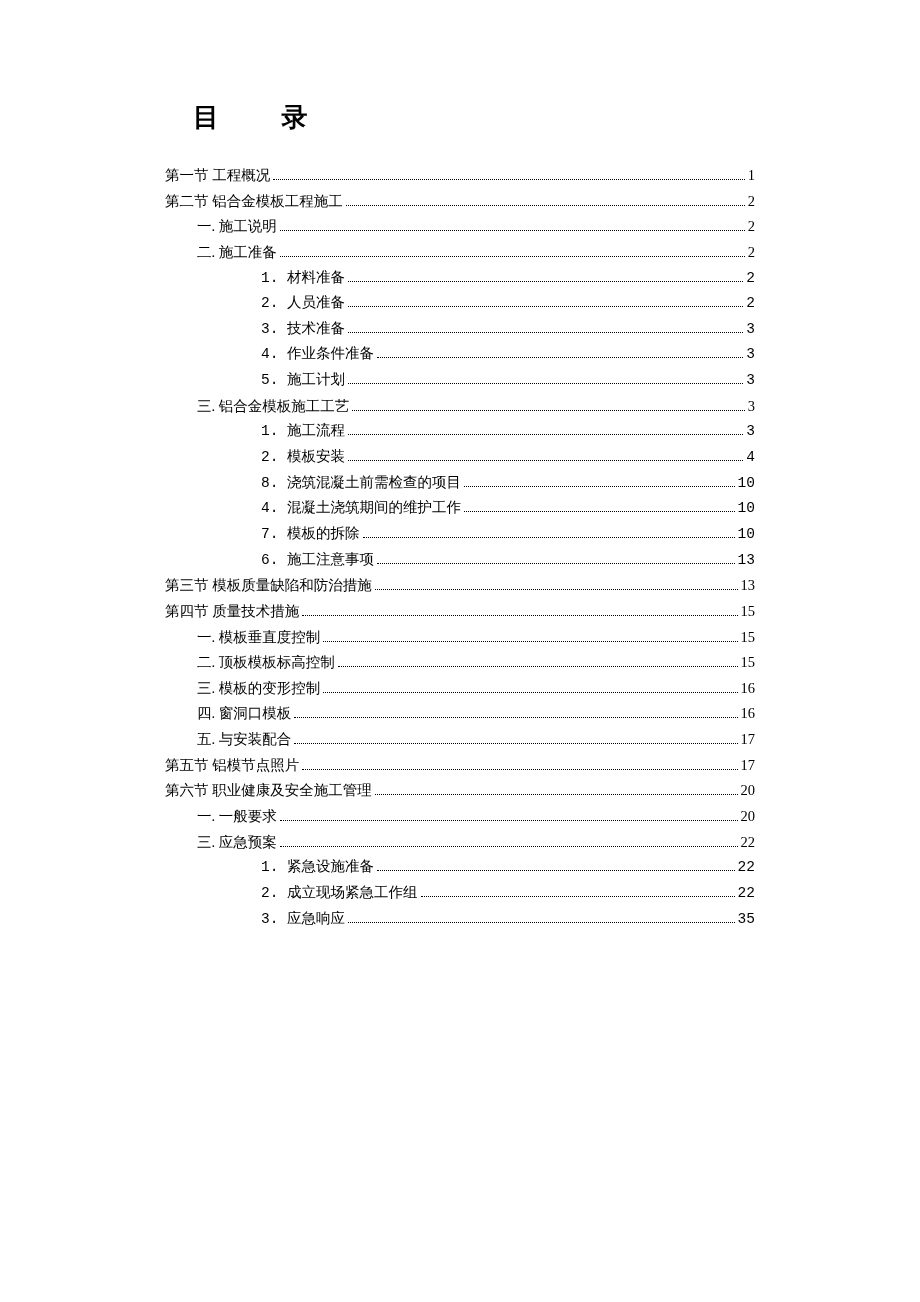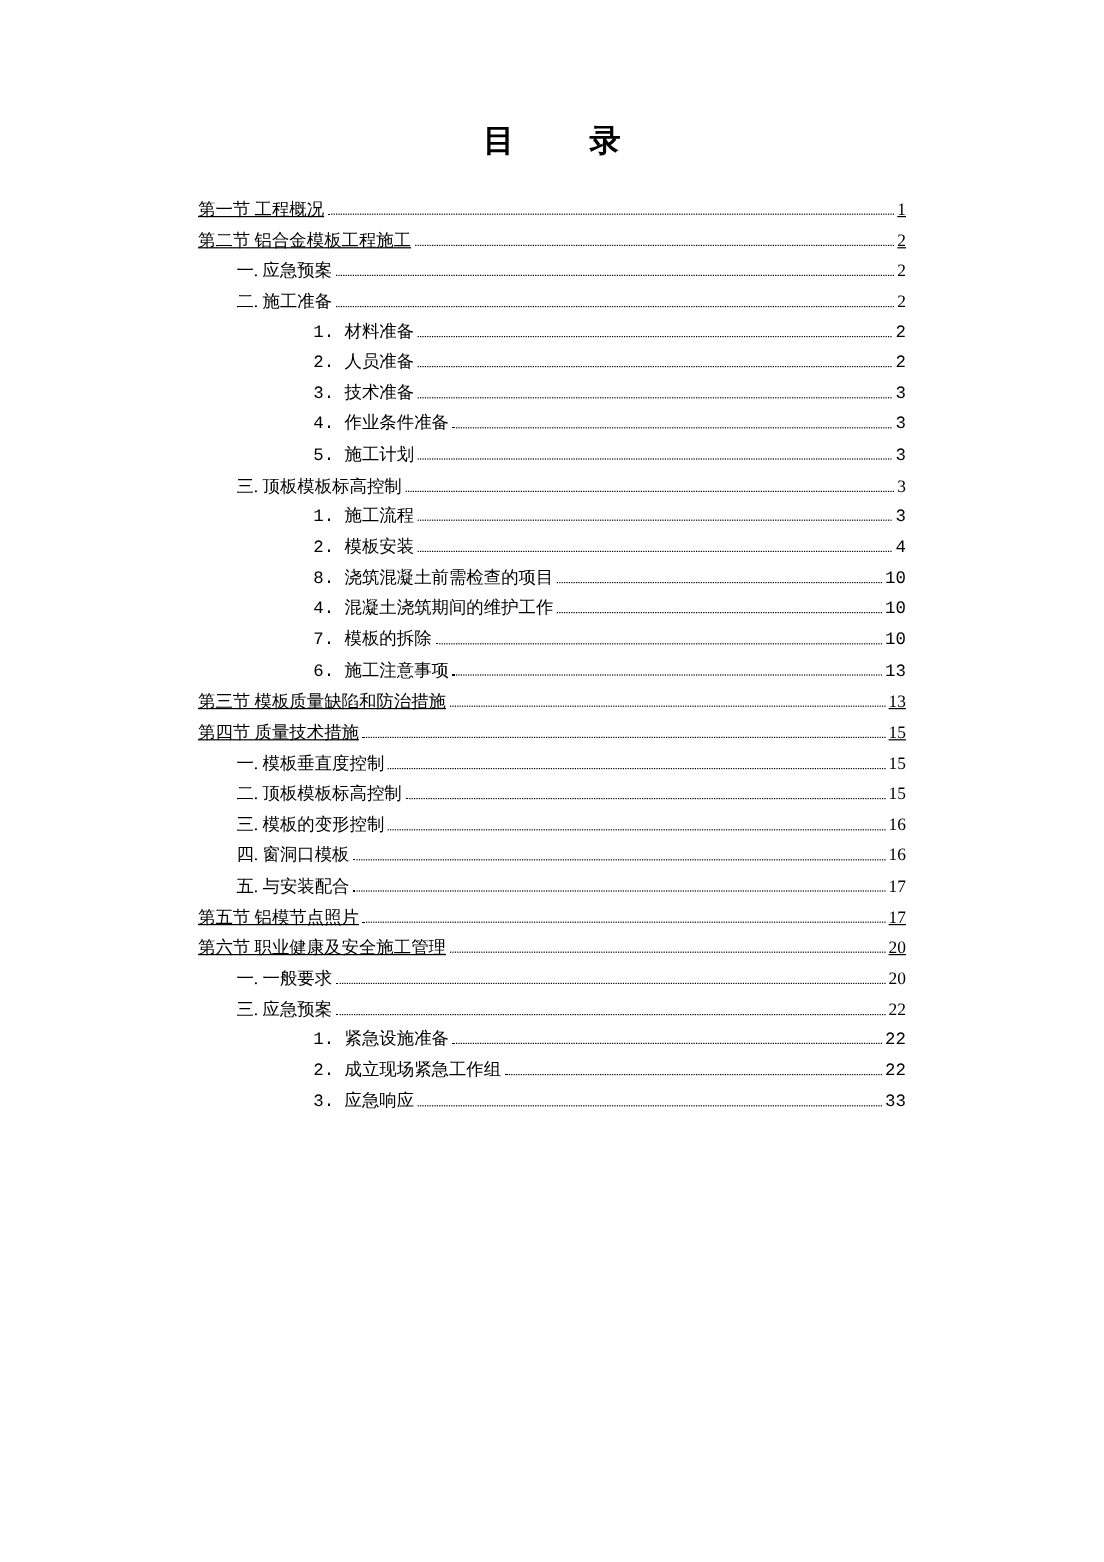--- a/index.html
+++ b/index.html
@@ -8,21 +8,20 @@
       box-sizing: border-box;
     }
     body {
       background: #ffffff;
       font-family: "SimSun", "宋体", serif;
       width: 920px;
       height: 1302px;
       padding: 100px 165px 0 165px;
     }
     .toc-title {
-      text-align: center;
       font-size: 26px;
       font-weight: bold;
       margin-bottom: 28px;
       letter-spacing: 28px;
       padding-left: 28px;
     }
     .toc {
       font-size: 14.5px;
       color: #000;
     }
@@ -37,42 +36,42 @@
     }
     .toc-dots {
       flex: 1;
       border-bottom: 1.5px dotted #000;
       margin: 0 3px 3px 3px;
       min-width: 10px;
     }
     .toc-page {
       white-space: nowrap;
     }
-    .level-0 { padding-left: 0; text-decoration: underline; }
+    .level-0 { padding-left: 0; }
     .level-1 { padding-left: 32px; }
     .level-2 { padding-left: 96px; font-family: Liberation Mono, monospace; }
   </style>
 </head>
 <body>
 
 <h1 class="toc-title">目 录</h1>
 
 <div class="toc" id="toc-container">
     <div class="toc-entry level-0">
       <span class="toc-label">第一节  工程概况</span>
       <span class="toc-dots"></span>
       <span class="toc-page">1</span>
     </div>
     <div class="toc-entry level-0">
       <span class="toc-label">第二节  铝合金模板工程施工</span>
       <span class="toc-dots"></span>
       <span class="toc-page">2</span>
     </div>
     <div class="toc-entry level-1">
-      <span class="toc-label">一.  应急预案</span>
+      <span class="toc-label">一.  施工说明</span>
       <span class="toc-dots"></span>
       <span class="toc-page">2</span>
     </div>
     <div class="toc-entry level-1">
       <span class="toc-label">二.  施工准备</span>
       <span class="toc-dots"></span>
       <span class="toc-page">2</span>
     </div>
     <div class="toc-entry level-2">
       <span class="toc-label">1.  材料准备</span>
@@ -93,21 +92,21 @@
       <span class="toc-label">4.  作业条件准备</span>
       <span class="toc-dots"></span>
       <span class="toc-page">3</span>
     </div>
     <div class="toc-entry level-2">
       <span class="toc-label">5.  施工计划</span>
       <span class="toc-dots"></span>
       <span class="toc-page">3</span>
     </div>
     <div class="toc-entry level-1">
-      <span class="toc-label">三.  顶板模板标高控制</span>
+      <span class="toc-label">三.  铝合金模板施工工艺</span>
       <span class="toc-dots"></span>
       <span class="toc-page">3</span>
     </div>
     <div class="toc-entry level-2">
       <span class="toc-label">1.  施工流程</span>
       <span class="toc-dots"></span>
       <span class="toc-page">3</span>
     </div>
     <div class="toc-entry level-2">
       <span class="toc-label">2.  模板安装</span>
@@ -195,15 +194,15 @@
       <span class="toc-page">22</span>
     </div>
     <div class="toc-entry level-2">
       <span class="toc-label">2.  成立现场紧急工作组</span>
       <span class="toc-dots"></span>
       <span class="toc-page">22</span>
     </div>
     <div class="toc-entry level-2">
       <span class="toc-label">3.  应急响应</span>
       <span class="toc-dots"></span>
-      <span class="toc-page">33</span>
+      <span class="toc-page">35</span>
     </div>
   </div>
 
 </body></html>

